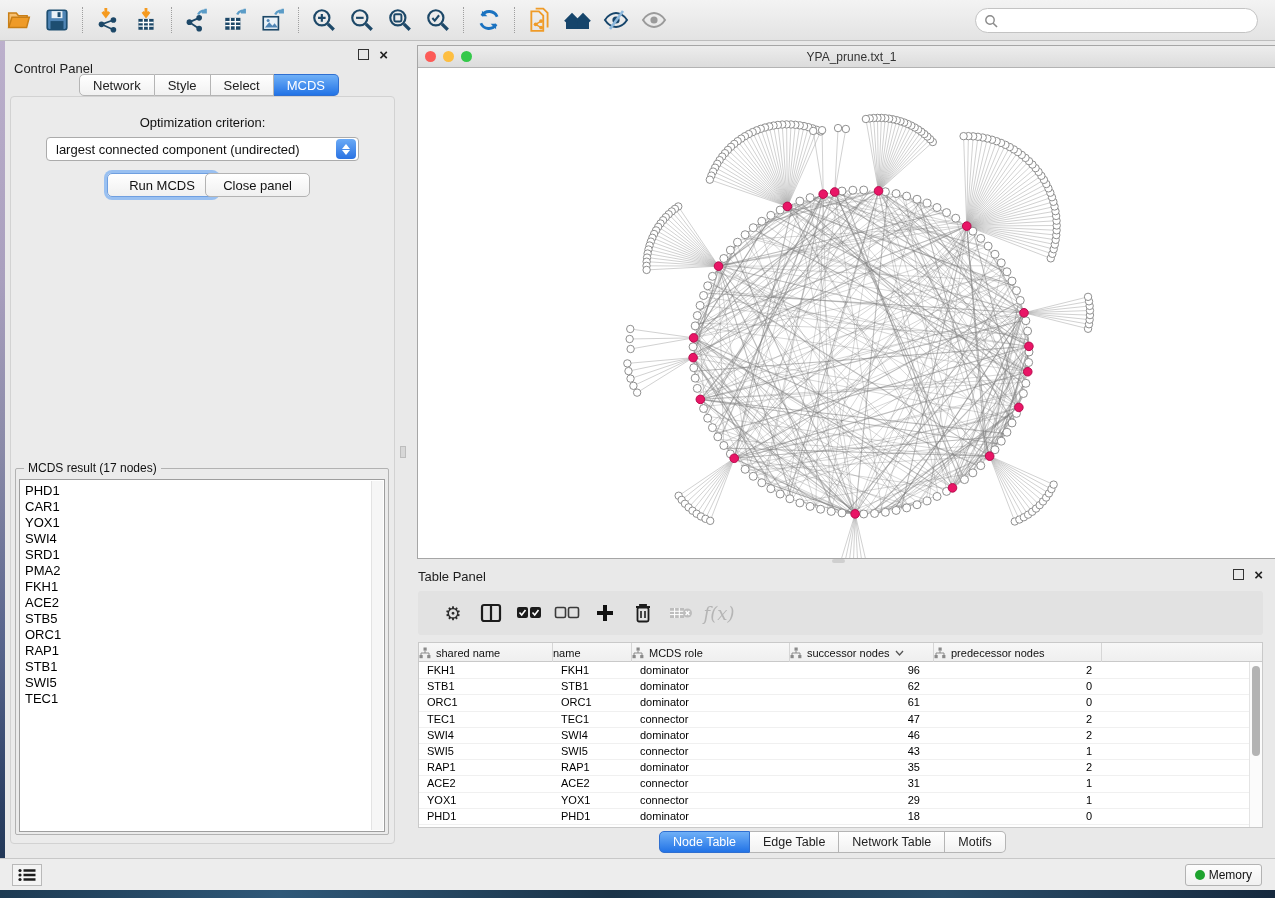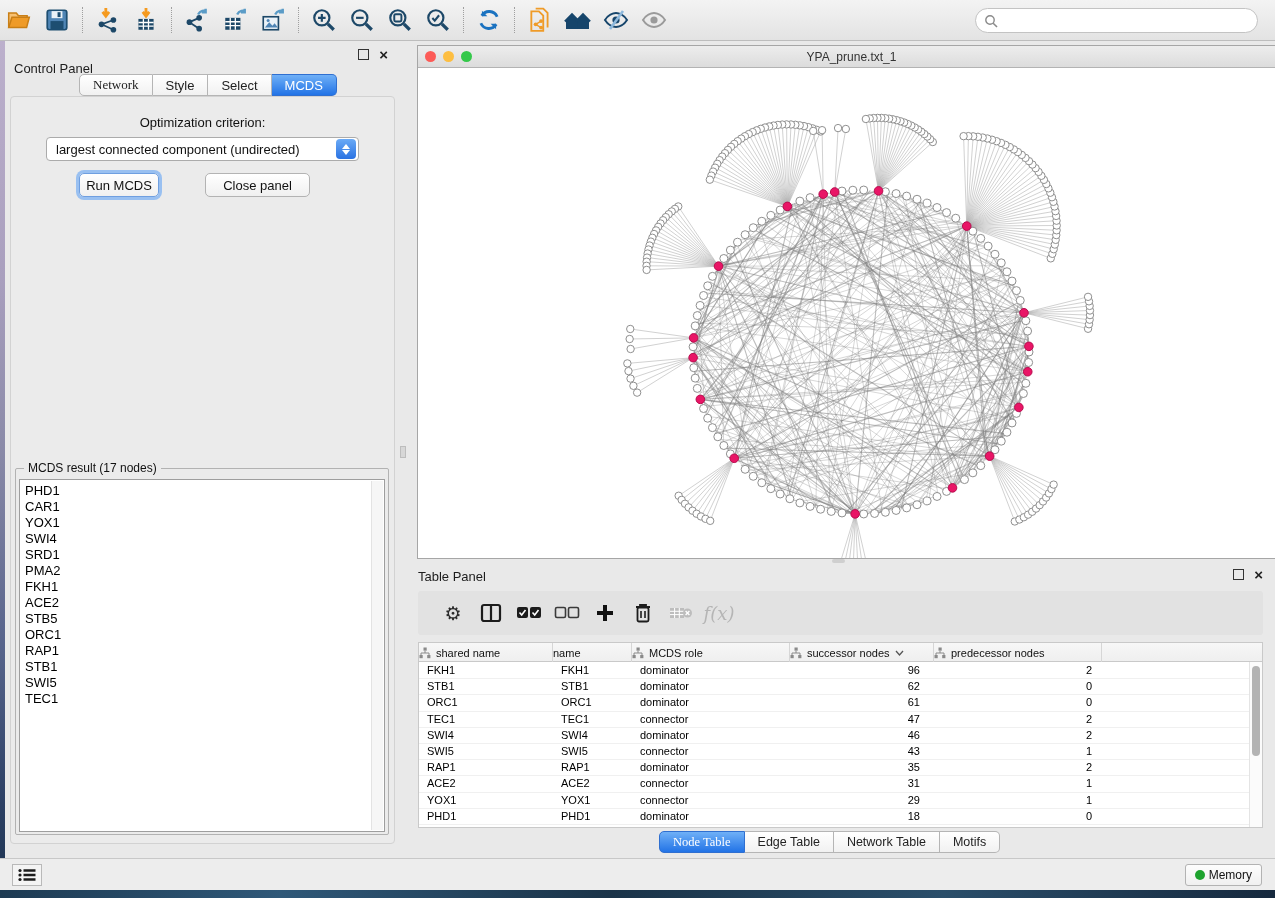--- a/index.html
+++ b/index.html
@@ -30,40 +30,40 @@
   #control-panel { left:5px; top:41px; width:395px; height:817px; background:#e9e9e9; }
   #cp-title { position:absolute; left:9px; top:8px; font-size:13px; color:#1d1d1d;margin-top:12px; }
   .win-float { width:11px; height:11px; border:1.5px solid #333; display:inline-block; }
   .win-close { font-size:15px; font-weight:bold; color:#222; line-height:11px; }
   #cp-icons { position:absolute; right:12px; top:8px; display:flex; gap:10px; align-items:center; }
 
   .tabrow { position:absolute; display:flex; height:22px; }
   .tab { border:1px solid #b5b5b5; border-left:none; background:linear-gradient(#ffffff,#f1f1f1);
     font-size:13px; color:#222; display:flex; align-items:center; justify-content:center;
     padding:0 13px; }
-  .tab:first-child { border-left:1px solid #b5b5b5; border-radius:5px 0 0 5px;font-family:Liberation Serif, serif; }
+  .tab:first-child { border-left:1px solid #b5b5b5; border-radius:5px 0 0 5px; }
   .tab:last-child { border-radius:0 5px 5px 0; }
   .tab.active { background:linear-gradient(#6fb0f7,#2273e6); color:#fff; border-color:#2f6fd0; }
 
   #cp-tabs { left:74px; top:33px; }
   #cp-body { position:absolute; left:5px; top:55px; width:385px; height:748px;
     background:#ebebeb; border:1px solid #d2d2d2; border-radius:4px; }
   #crit-label { position:absolute; left:0; right:0; top:18px; text-align:center; font-size:13px; color:#111; }
   #crit-select { position:absolute; left:35px; top:40px; width:313px; height:24px; background:#fff;
     border:1px solid #ababab; border-radius:4px; display:flex; align-items:center; }
   #crit-select .val { flex:1; font-size:13px; padding-left:9px; color:#111; white-space:nowrap; }
   #crit-select .stepper { width:20px; height:20px; margin-right:2px; border-radius:4px;
     background:linear-gradient(#6aaaf6,#2a72e2); display:flex; flex-direction:column;
     align-items:center; justify-content:center; gap:1px; }
   .tri-up { width:0;height:0;border-left:4px solid transparent;border-right:4px solid transparent;border-bottom:5px solid #fff;}
   .tri-dn { width:0;height:0;border-left:4px solid transparent;border-right:4px solid transparent;border-top:5px solid #fff;}
   .pushbtn { position:absolute; height:24px; background:linear-gradient(#ffffff,#f0f0f0);
     border:1px solid #b3b3b3; border-radius:5px; font-size:13px; color:#111;
     display:flex; align-items:center; justify-content:center; font-family:"Liberation Sans",sans-serif; }
-  #run-btn { left:68px; top:76px; width:80px; box-shadow:0 0 0 3px rgba(86,156,245,.55); border-color:#6f9fe0; }
+  #run-btn { left:96px; top:76px; width:110px; box-shadow:0 0 0 3px rgba(86,156,245,.55); border-color:#6f9fe0; }
   #closepanel-btn { left:194px; top:76px; width:105px; }
 
   #groupbox { position:absolute; left:4px; top:371px; width:374px; height:367px;
     border:1px solid #b2b2b2; border-radius:2px; }
   #groupbox-label { position:absolute; left:8px; top:-8px; background:#ebebeb; padding:0 4px;
     font-size:12px; color:#111; }
   #mcds-list { position:absolute; left:3px; top:10px; width:366px; height:353px; background:#fff;
     border:1px solid #9e9e9e; overflow:hidden; }
   #mcds-track { position:absolute; right:1px; top:1px; bottom:1px; width:12px; background:#f6f6f6;
     border-left:1px solid #e3e3e3; }

